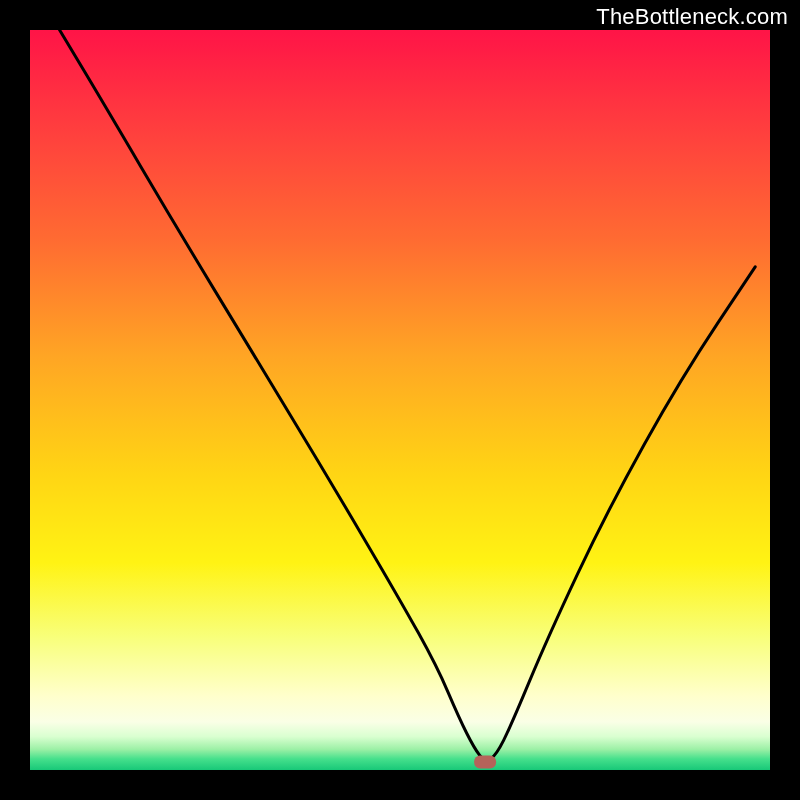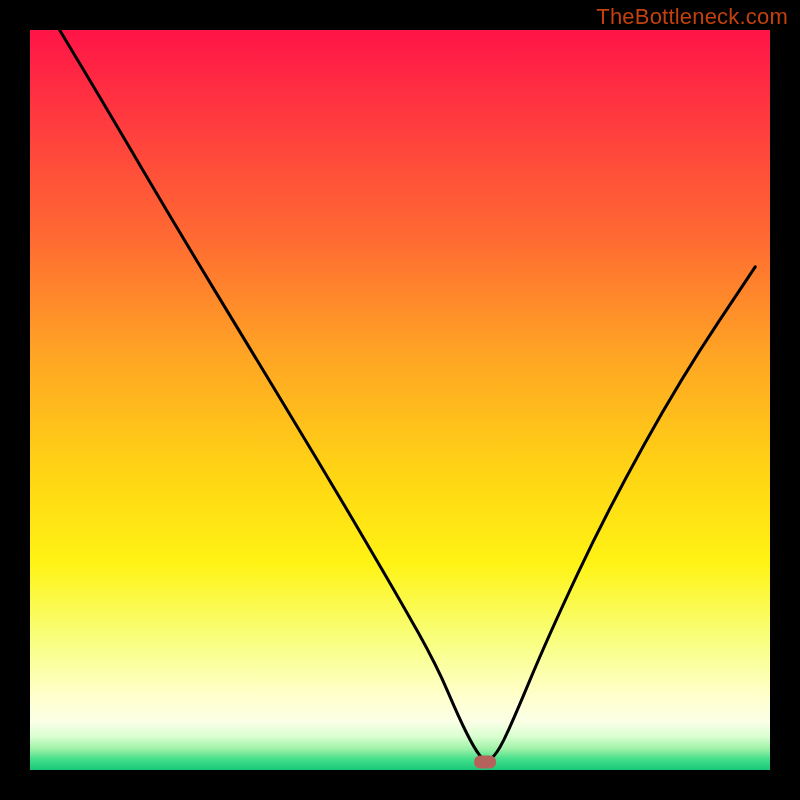--- a/index.html
+++ b/index.html
@@ -18,21 +18,21 @@
   }
   svg {
     display: block;
   }
   .watermark {
     position: absolute;
     top: 4px;
     right: 12px;
     font-family: Arial, Helvetica, sans-serif;
     font-size: 22px;
-    color: #c2410c;
+    color: #ffffff;
     letter-spacing: 0.2px;
     user-select: none;
   }
 </style>
 </head>
 <body>
 
 <div class="stage">
 
   <svg id="chart-svg" width="800" height="800" viewBox="0 0 800 800">

